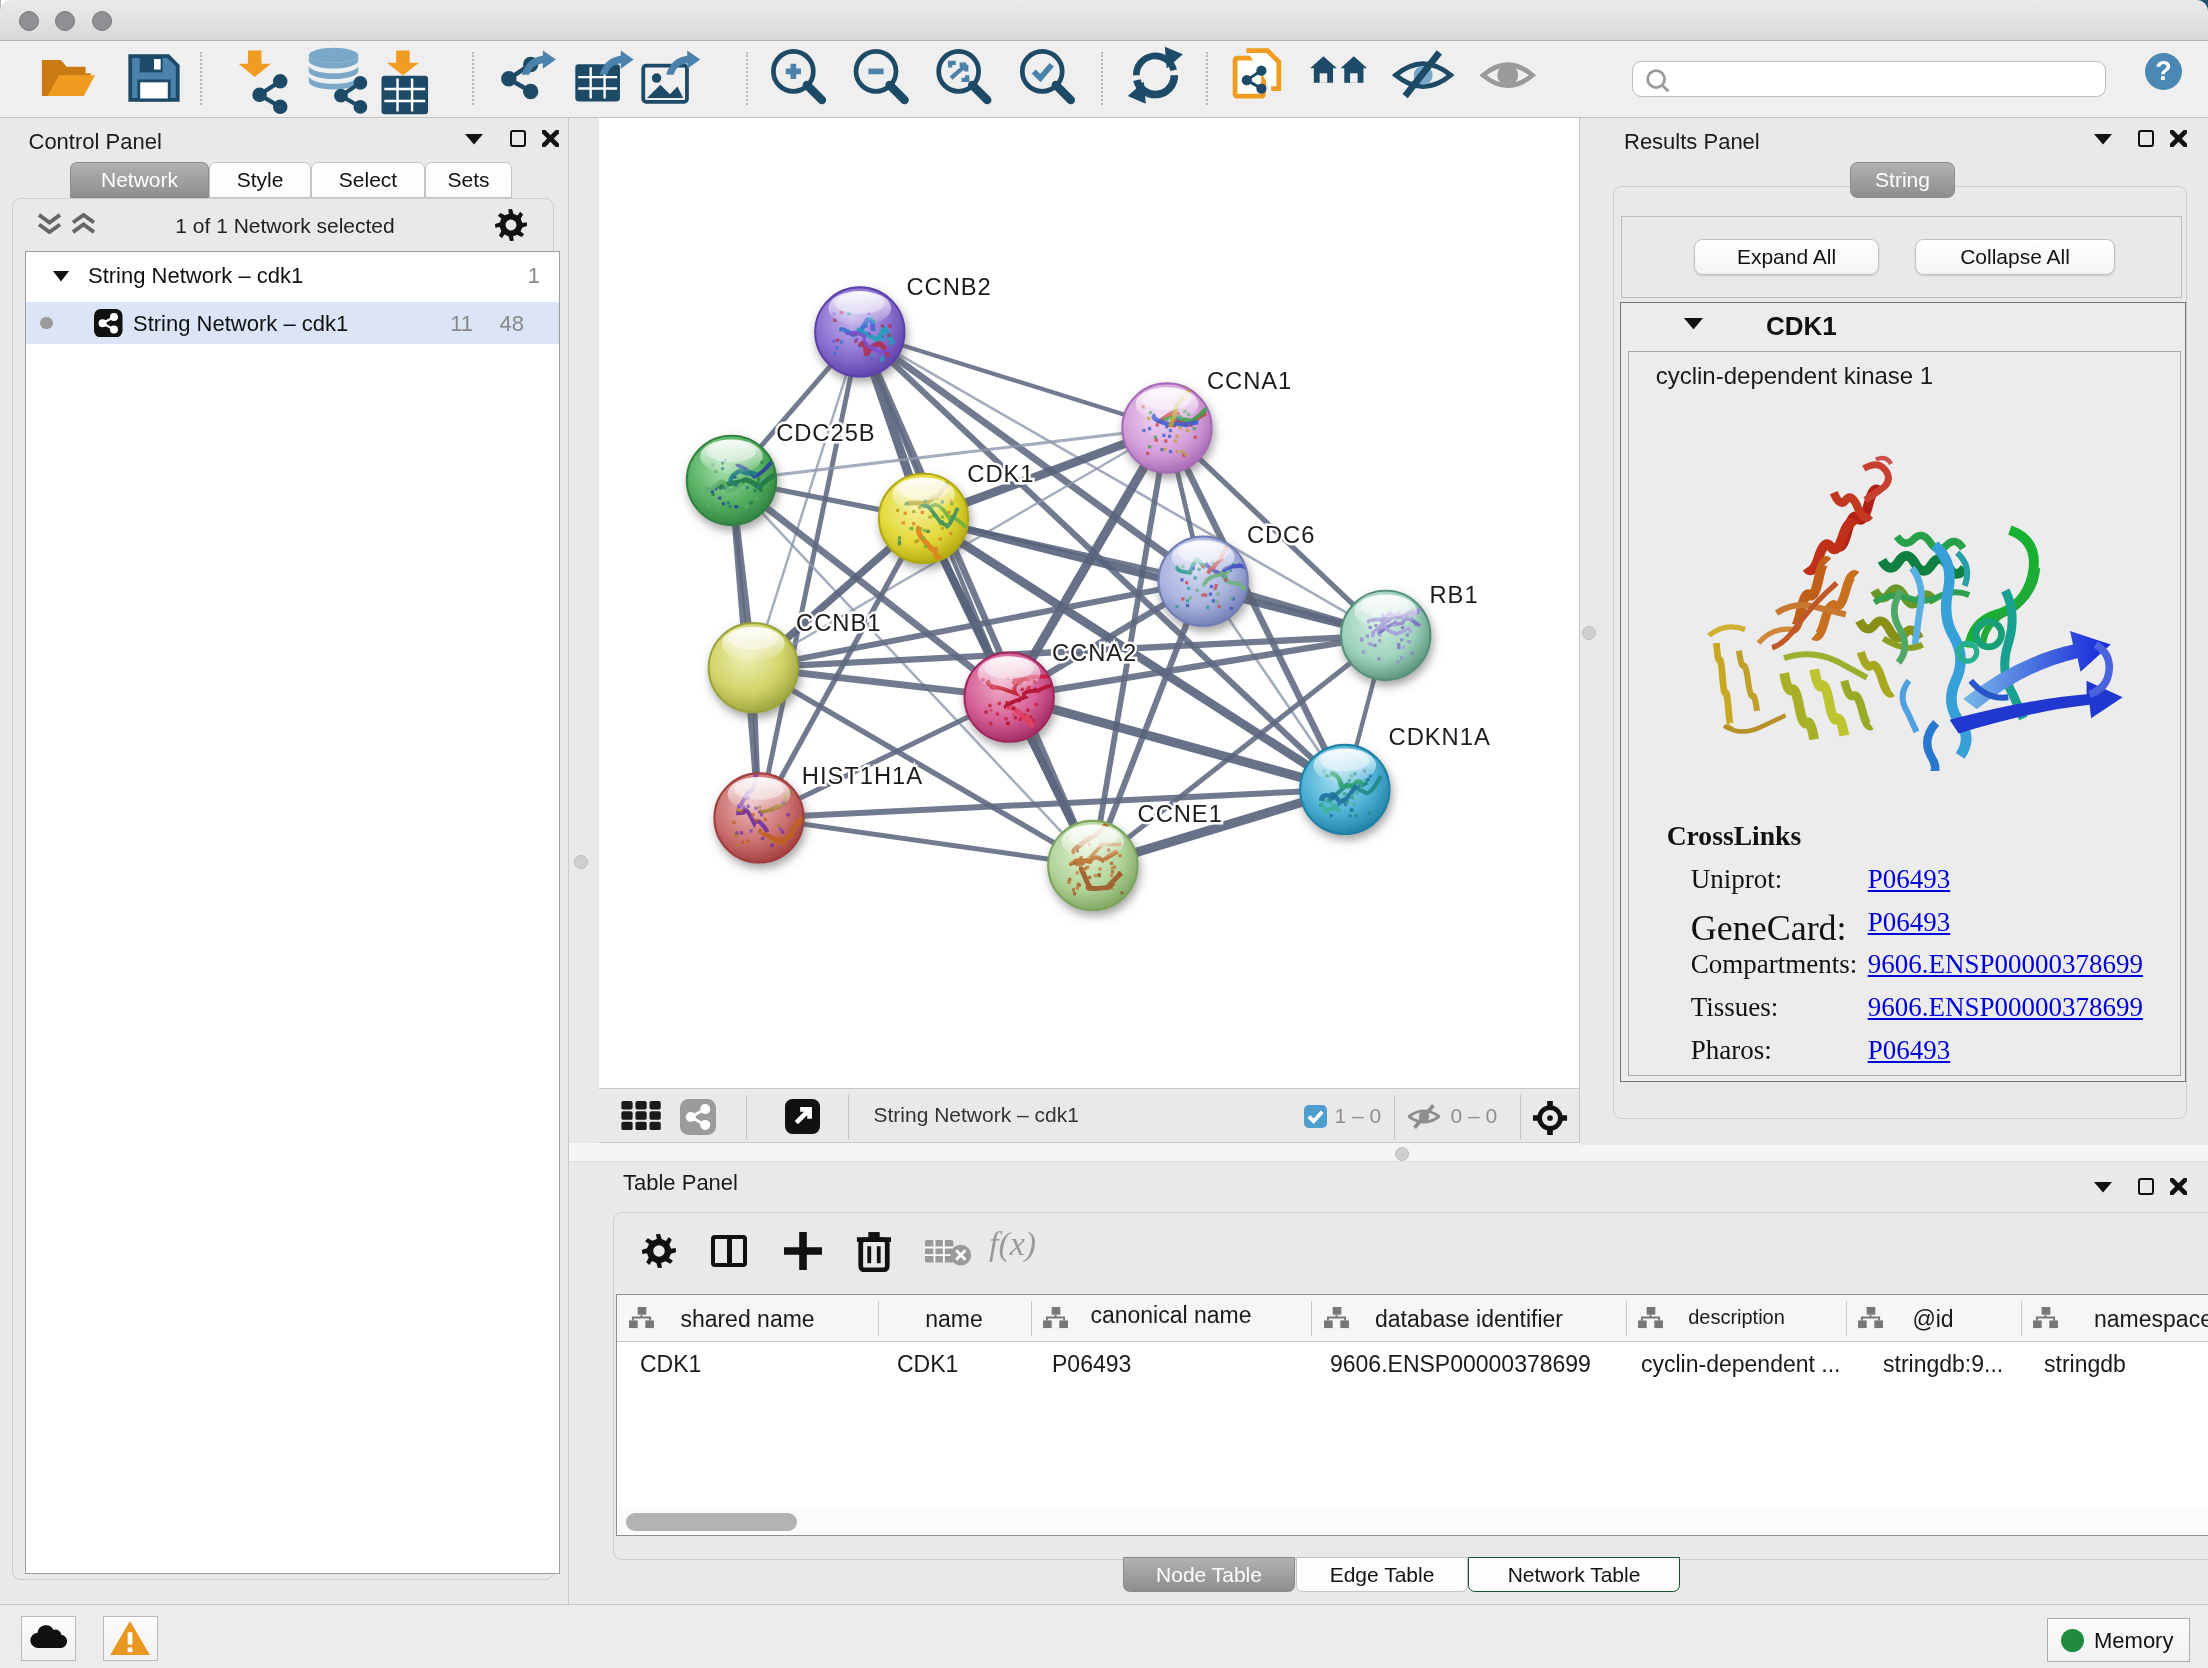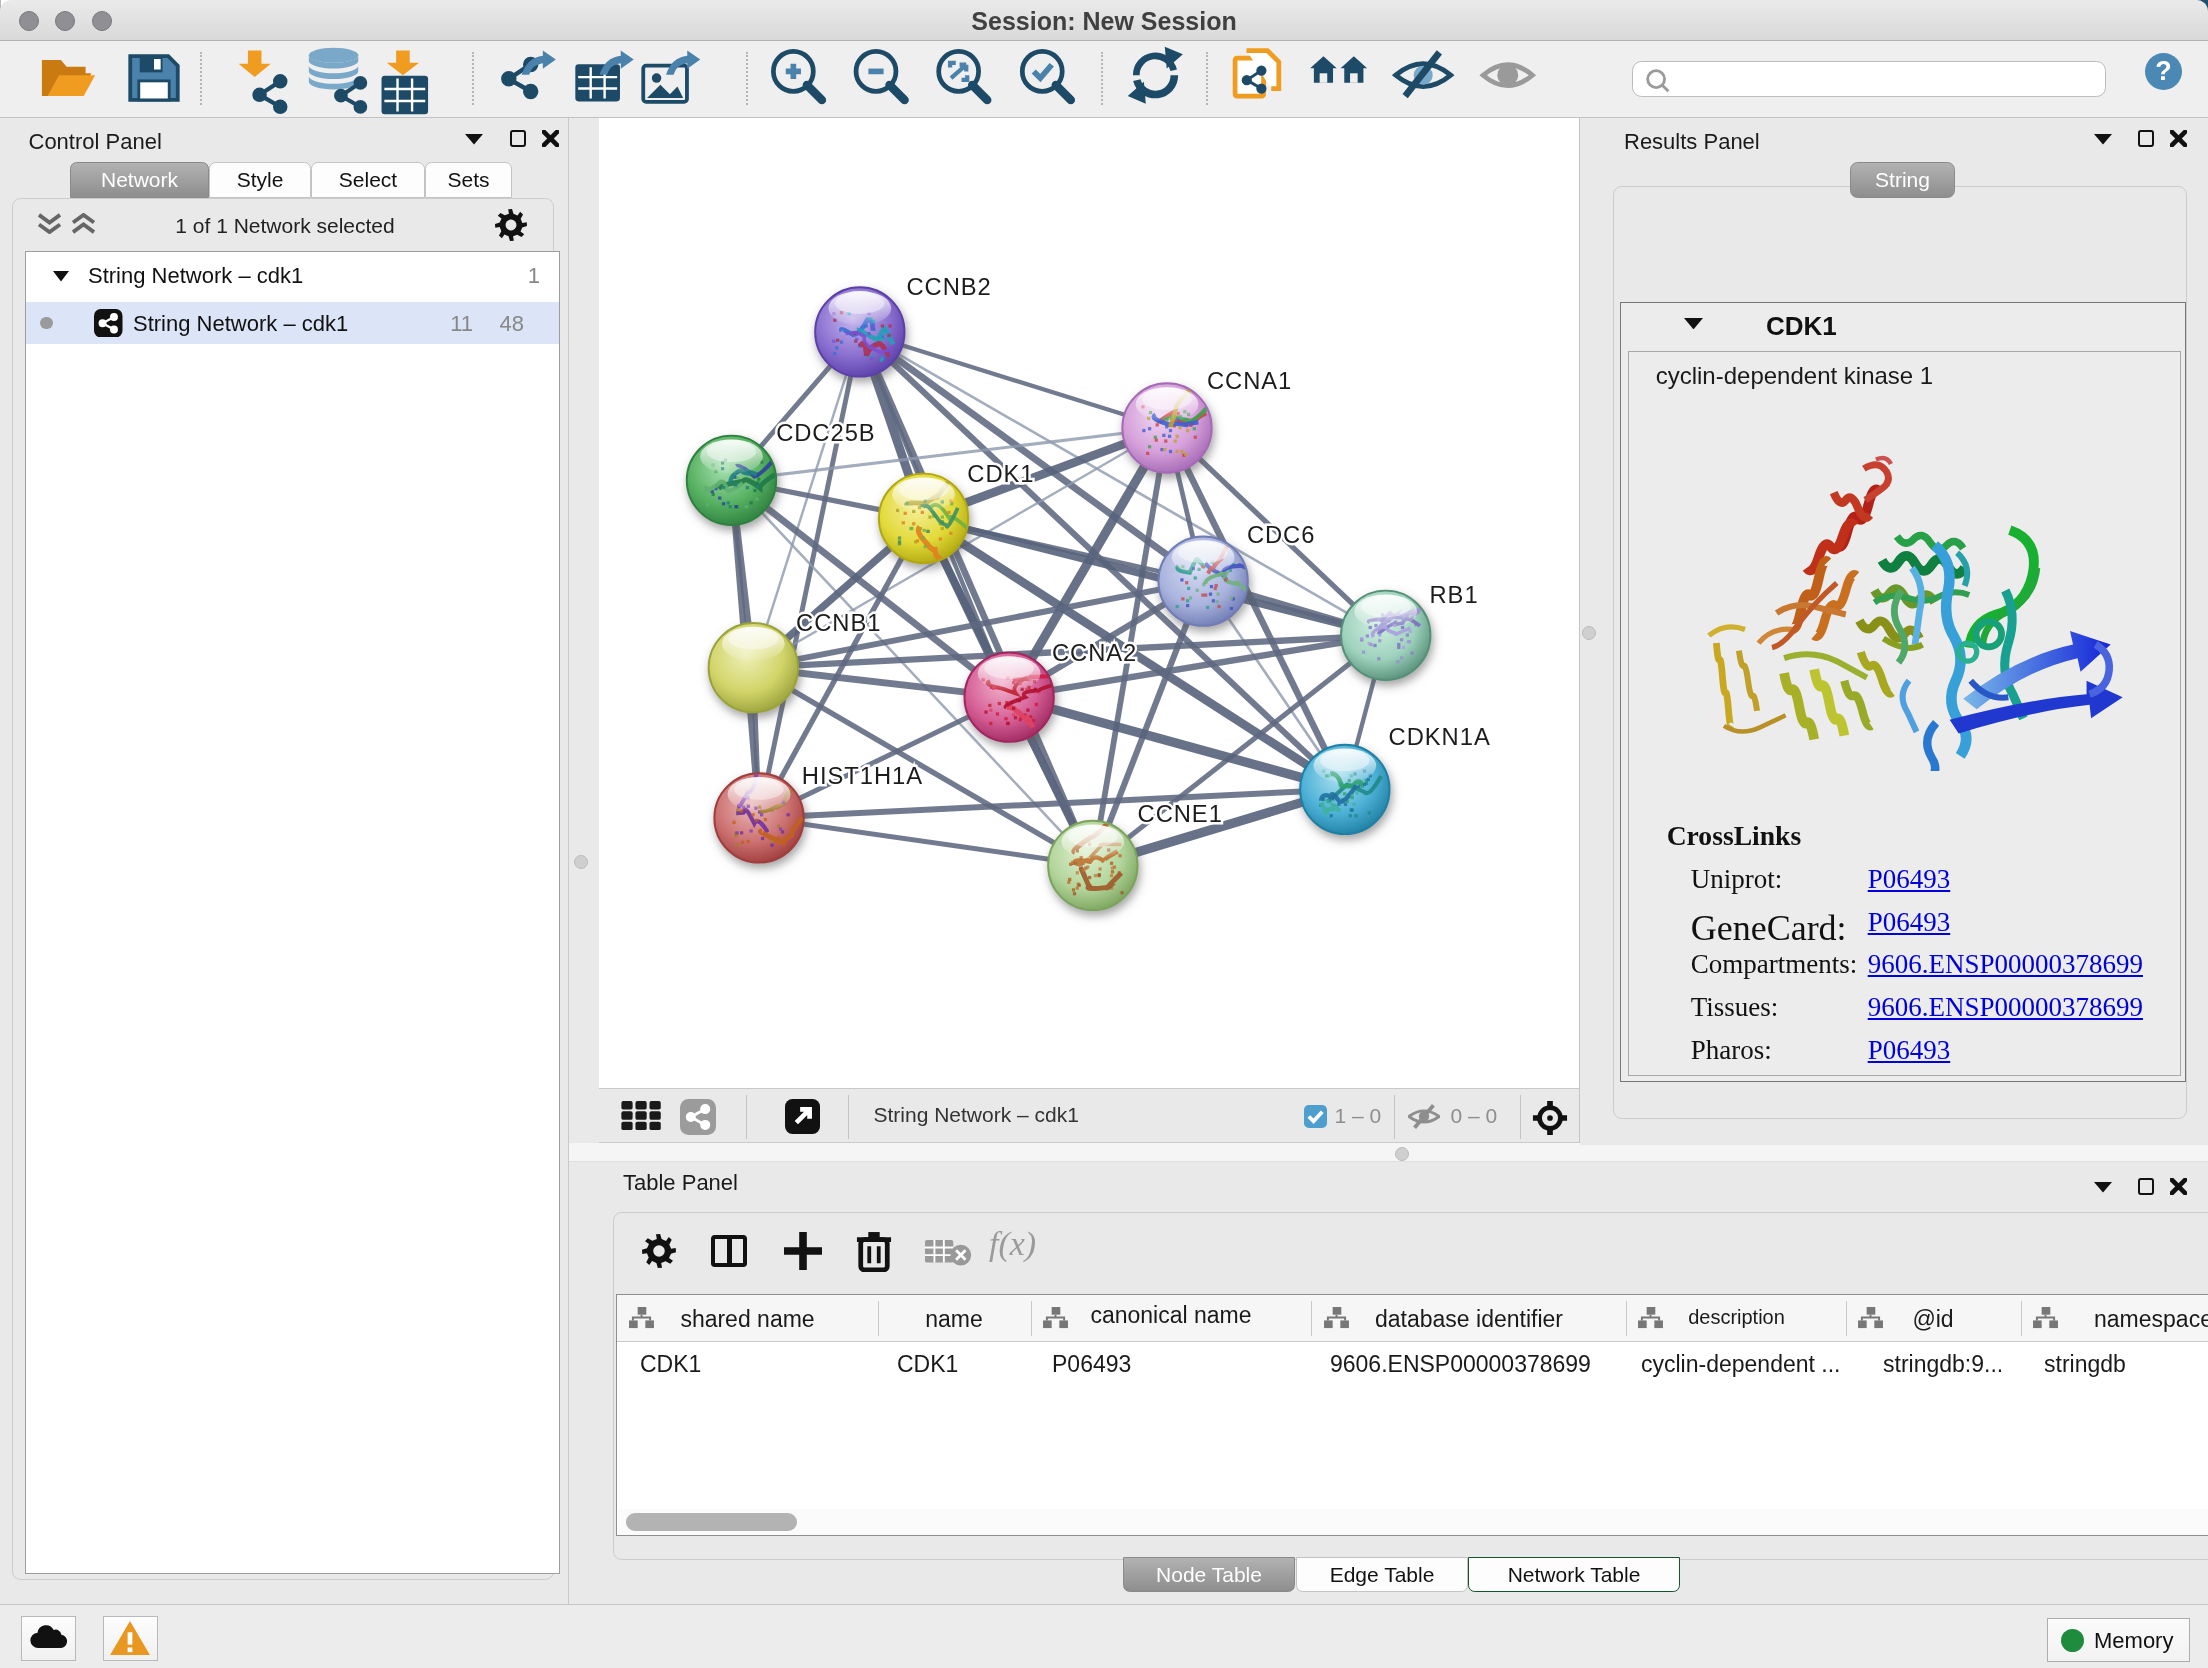--- a/index.html
+++ b/index.html
@@ -36,21 +36,20 @@
 </style></head><body>
 <div style="position:absolute;left:0;top:0;width:23px;height:23px;background:#ffffff;"></div>
 <div style="position:absolute;left:2186px;top:0;width:23px;height:23px;background:#ffffff;"></div>
 <div style="position:absolute;left:2195px;top:0;width:13.3px;height:25px;background:#20506e;"></div>
 <div style="position:absolute;left:0;top:0;width:1px;height:1604px;background:#b5b5b5;"></div>
 <div style="position:absolute;left:2208px;top:0;width:1px;height:1604px;background:#b5b5b5;"></div>
 <div id="titlebar">
     <div class="tl" style="left:19px;"></div>
     <div class="tl" style="left:55px;"></div>
     <div class="tl" style="left:92px;"></div>
-    <div id="wtitle">Session: New Session</div>
   </div>
 <div id="toolbar">
     <div class="tsep" style="left:200px;"></div>
     <div class="tsep" style="left:472px;"></div>
     <div class="tsep" style="left:746px;"></div>
     <div class="tsep" style="left:1101px;"></div>
     <div class="tsep" style="left:1206px;"></div>
     <svg width="2208" height="76" style="position:absolute;left:0;top:0;" viewBox="0 0 2322 80">
       <g transform="translate(0,-46)">
         <path d="M43,104 L43,66 L63,66 L69,73 L89,73 L89,80 L95,80 L83,104 Z" fill="#c97a10"></path>
@@ -910,20 +909,24 @@
     <div class="abs phead" style="left:44px;top:10.5px;">Results Panel</div>
     <svg class="pico" style="left:514px;top:16px;" width="18" height="10.5" viewBox="0 0 19 11">
       <path d="M0,0 L19,0 L9.5,11 Z" fill="#111"></path>
     </svg>
     <div class="pico" style="left:558px;top:12.4px;width:16px;height:17px;border:2.4px solid #111;border-radius:2.9px;box-sizing:border-box;"></div>
     <svg class="pico" style="left:590px;top:12.4px;" width="17" height="17" viewBox="0 0 18 18">
       <path d="M2,2 L16,16 M16,2 L2,16" stroke="#111" stroke-width="5" stroke-linecap="round"></path>
     </svg>
     <div class="tpane" style="left:33px;top:68px;width:574px;height:933px;"></div>
     <div class="abs" style="left:270px;top:44px;width:105px;height:36px;background:linear-gradient(#b2b2b2,#8e8e8e);border:1px solid #8a8a8a;border-radius:7.6px;box-sizing:border-box;color:#fff;font-size:21px;text-align:center;line-height:34px;">String</div>
+    <div class="abs" style="left:41px;top:98px;width:559px;height:80px;border:1px solid #bdbdbd;background:#e9e9e9;">
+      <div class="btn" style="left:72px;top:22px;width:185px;height:36px;line-height:34px;">Expand All</div>
+      <div class="btn" style="left:293px;top:22px;width:200px;height:36px;line-height:34px;">Collapse All</div>
+    </div>
     <div class="abs" style="left:40px;top:184px;width:566px;height:780px;border:1.9px solid #777;background:#ececec;box-sizing:border-box;">
       <svg class="pico" style="left:63px;top:15px;" width="19" height="11.4" viewBox="0 0 20 12">
         <path d="M0,0 L20,0 L10,12 Z" fill="#111"></path>
       </svg>
       <div class="abs" style="left:145px;top:7.6px;font-size:26px;font-weight:bold;color:#111;">CDK1</div>
       <div class="abs" style="left:6.7px;top:48px;width:551px;height:723px;border:1px solid #a8a8a8;background:#ececec;">
         <div class="abs" style="left:27px;top:9.5px;font-size:24px;color:#1a1a1a;">cyclin-dependent kinase 1</div>
         <svg width="498" height="316" viewBox="0 0 584 420" style="position:absolute;left:28.5px;top:103px;">
           <defs>
             <linearGradient id="bluarr" x1="0" y1="0" x2="1" y2="0">

